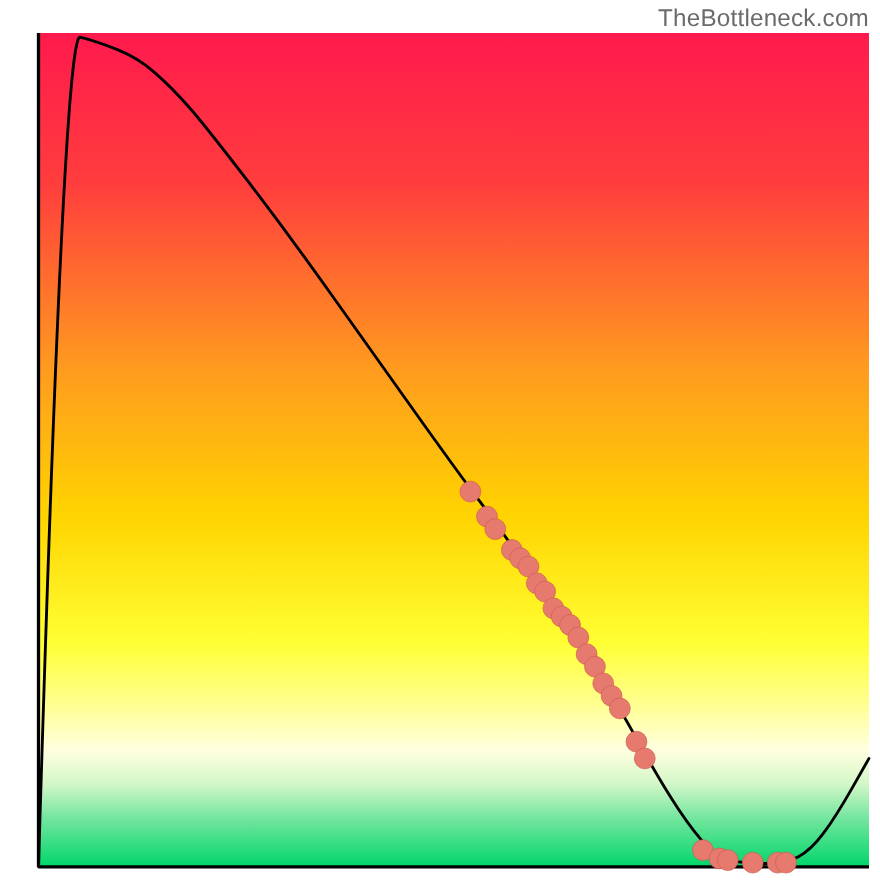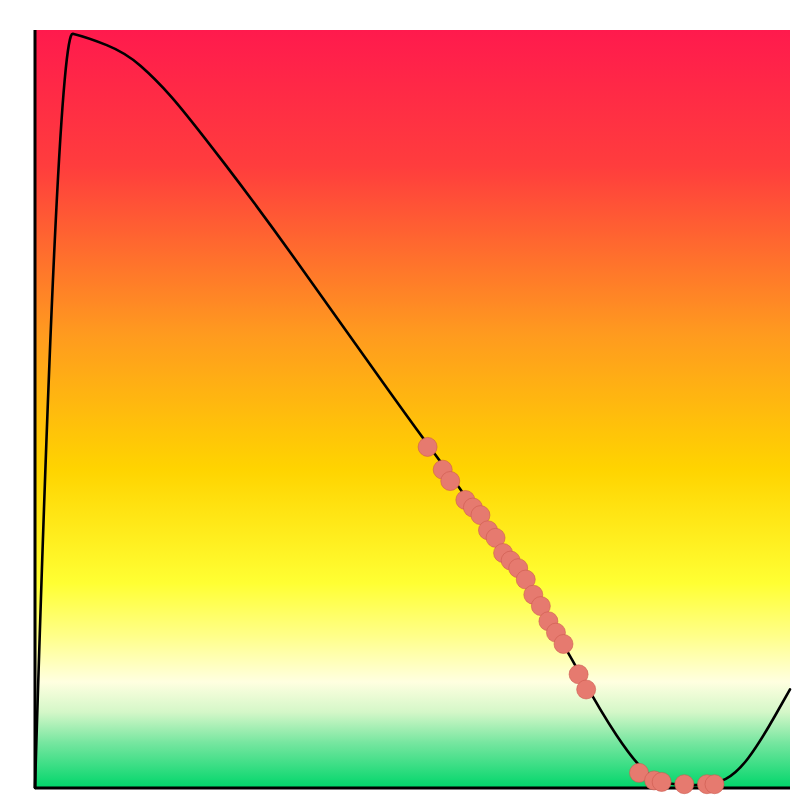--- a/index.html
+++ b/index.html
@@ -27,20 +27,21 @@
   svg {
     position: absolute;
     top: 0;
     left: 0;
   }
 </style>
 </head>
 <body>
 
 <div class="stage">
+  <div class="attribution">TheBottleneck.com</div>
   <svg id="chart-svg" width="800" height="800" viewBox="0 0 800 800">
       <defs>
         <linearGradient id="bg-grad" x1="0" y1="0" x2="0" y2="1">
           <stop offset="0%" stop-color="#ff1a4d"></stop>
           <stop offset="18%" stop-color="#ff3d3d"></stop>
           <stop offset="40%" stop-color="#ff9a1f"></stop>
           <stop offset="57.99999999999999%" stop-color="#ffd400"></stop>
           <stop offset="73%" stop-color="#ffff33"></stop>
           <stop offset="80%" stop-color="#ffff8a"></stop>
           <stop offset="86%" stop-color="#ffffe0"></stop>

